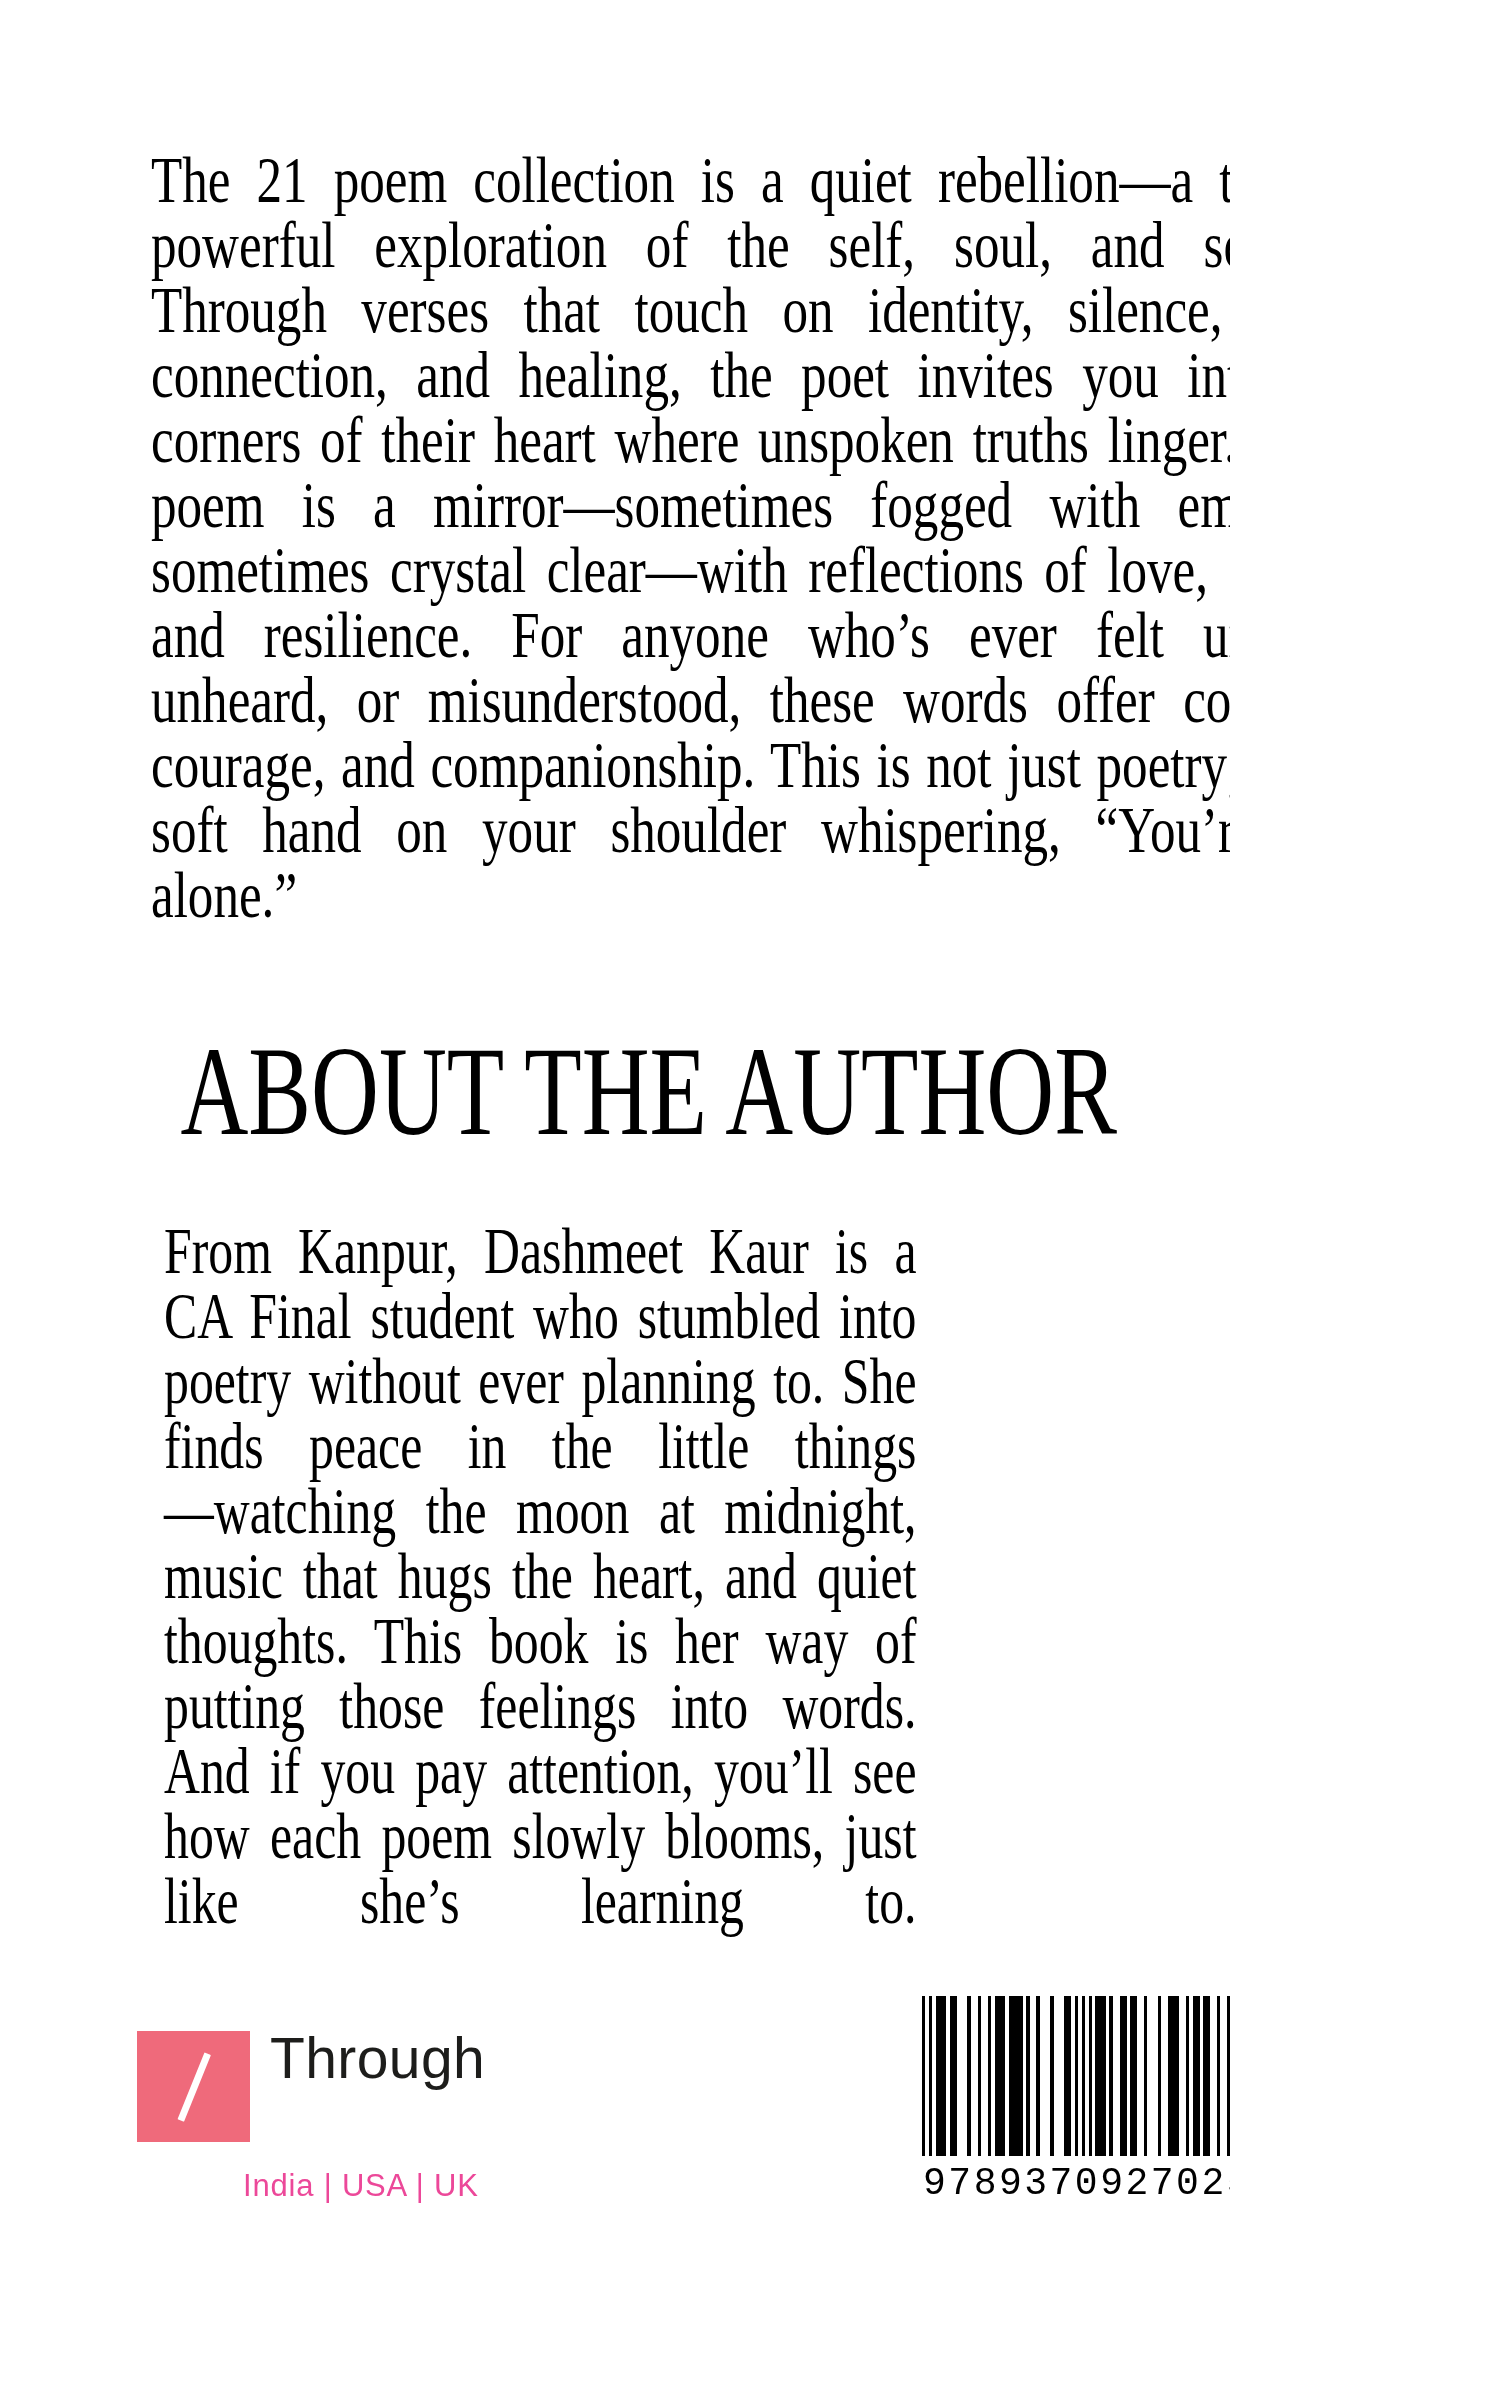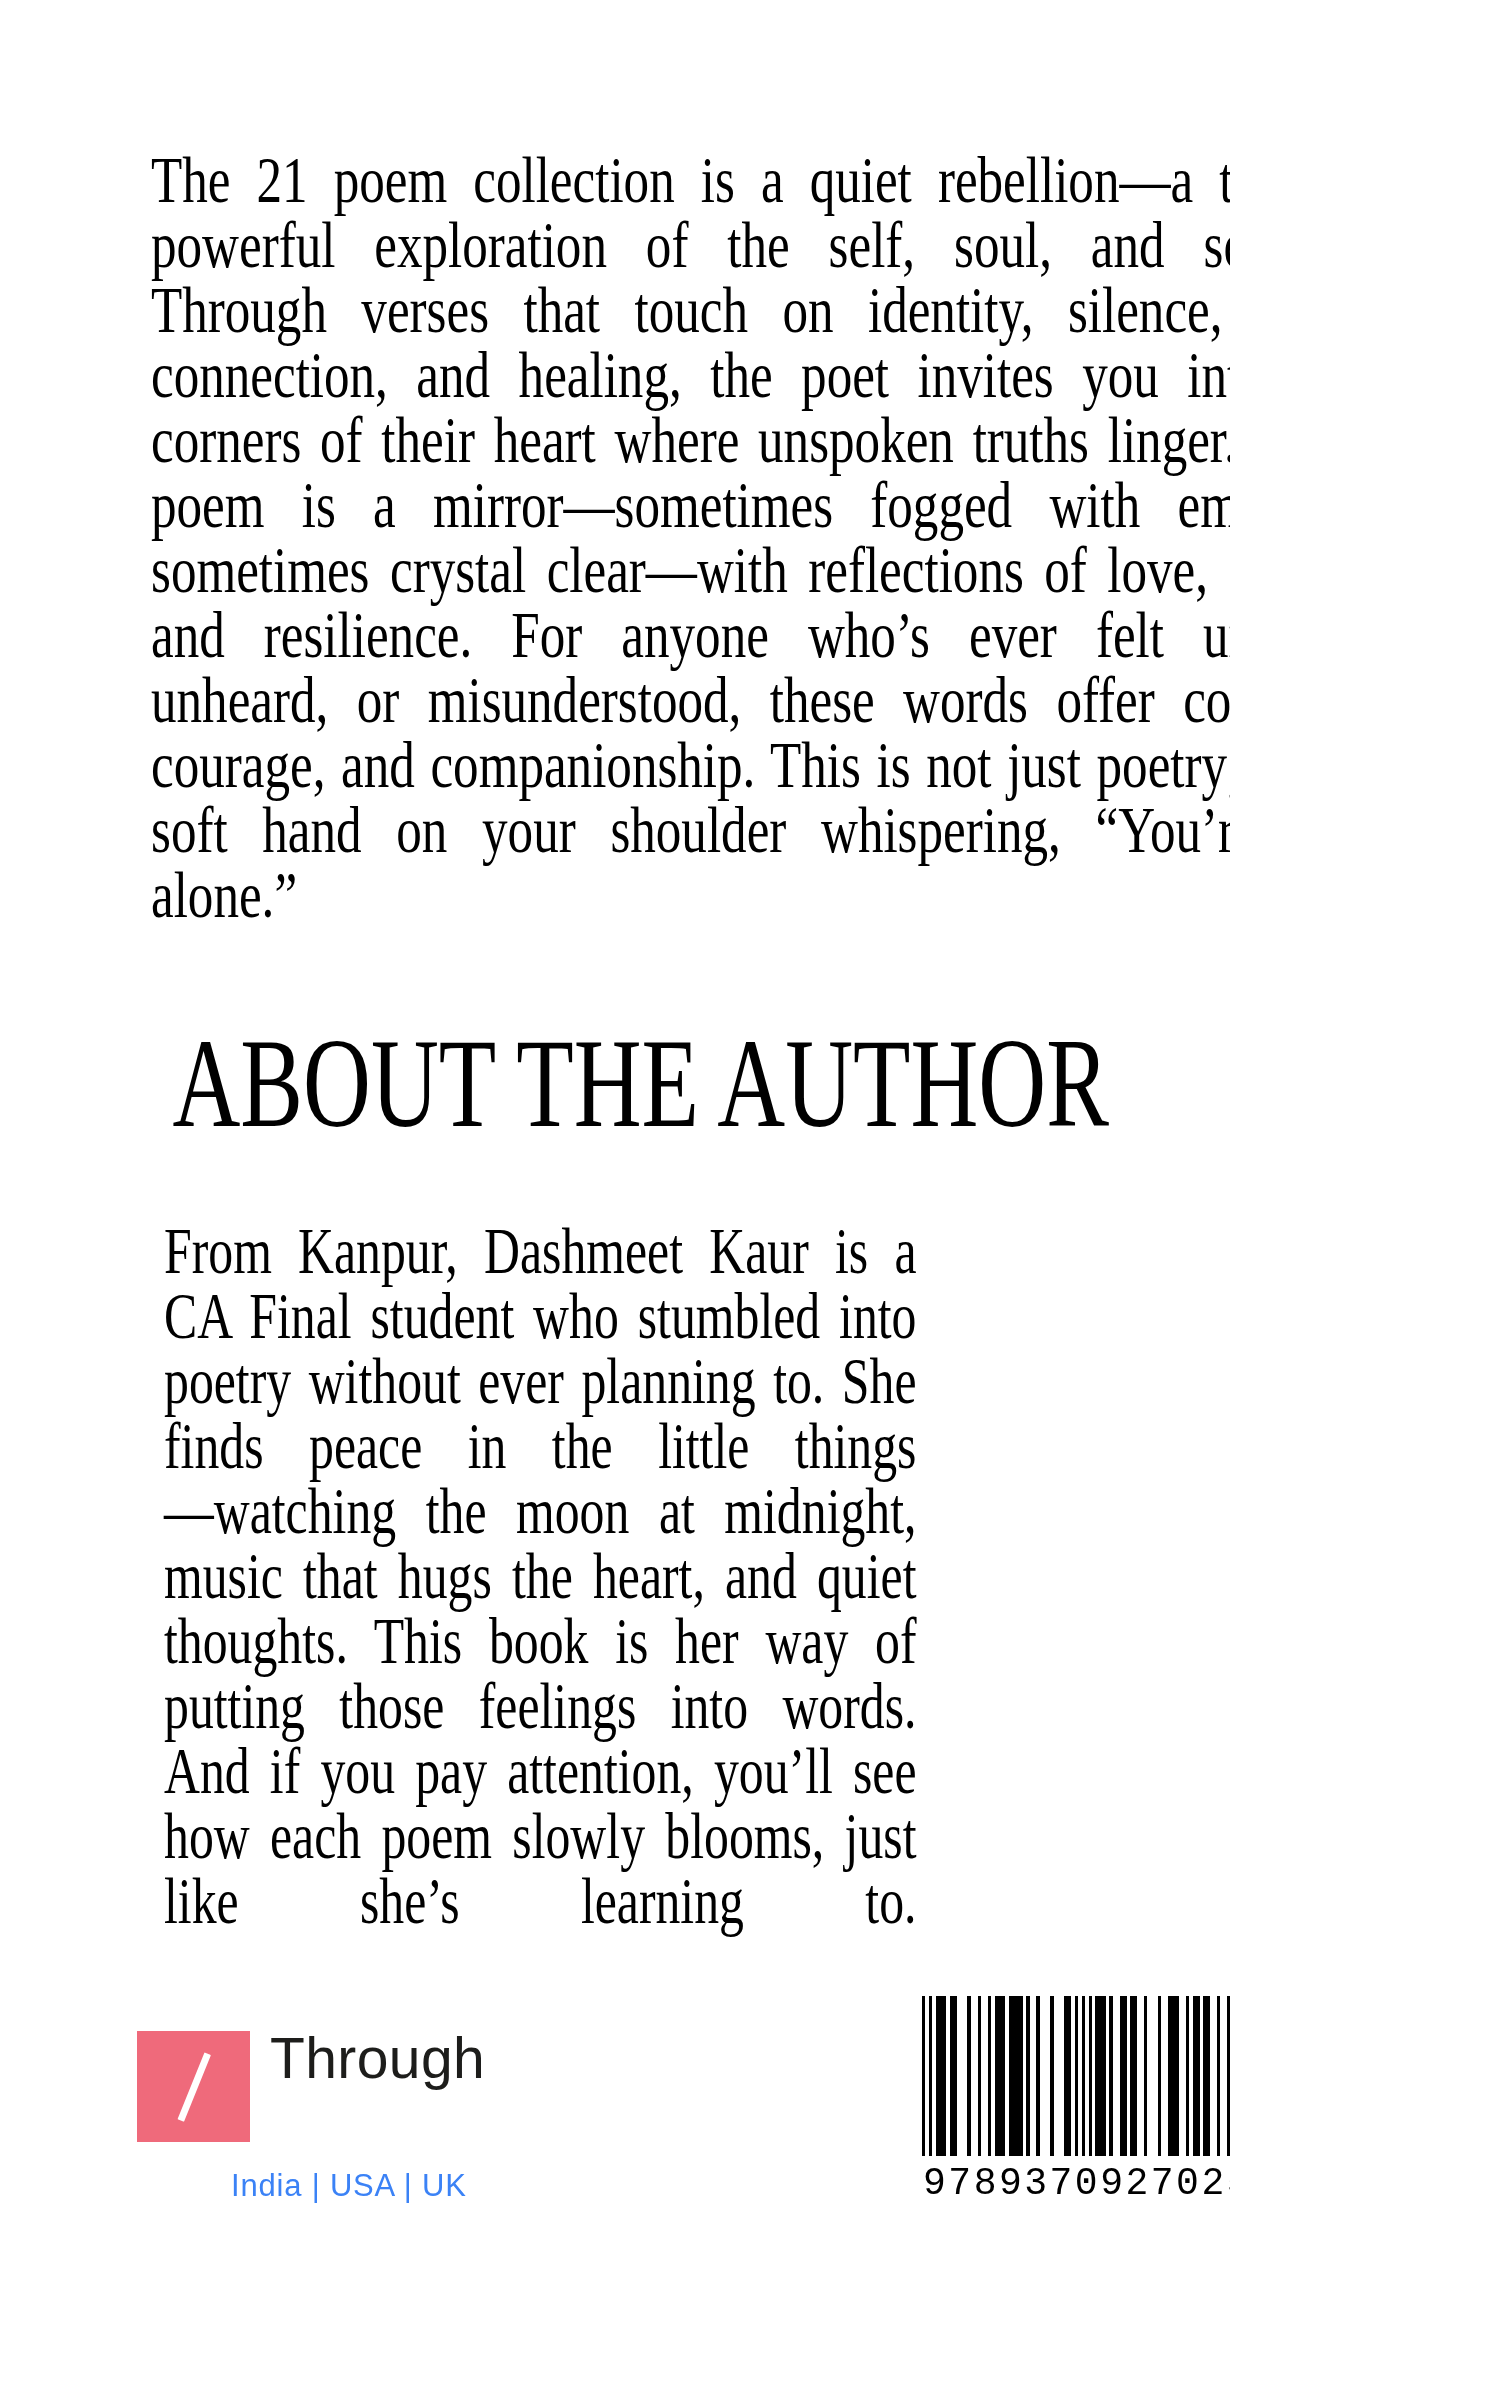--- a/index.html
+++ b/index.html
@@ -26,21 +26,21 @@
     transform: scaleX(0.774);
     transform-origin: 0 0;
   }
 
   
   .about-heading {
     position: absolute;
     left: 0;
     top: 1008px;
     width: 100%;
-    margin: 8px;
+    margin: 16px;
     font-size: 127px;
     line-height: 135px;
     font-weight: normal;
     text-align: center;
     white-space: nowrap;
   }
   .about-heading .condense {
     display: inline-block;
     transform: scaleX(0.74);
     transform-origin: 50% 50%;
@@ -84,26 +84,26 @@
     left: 270px;
     top: 2029px;
     font-family: "Liberation Sans", "DejaVu Sans", sans-serif;
     font-size: 57px;
     line-height: 59px;
     letter-spacing: 0.4px;
     color: #1d1d1b;
   }
   .logo-regions {
     position: absolute;
-    left: 231px;
+    left: 243px;
     top: 2168px;
     font-family: "Liberation Sans", "DejaVu Sans", sans-serif;
     font-size: 31px;
     letter-spacing: 0.8px;
-    color: #3b82f6;
+    color: #ec4899;
   }
 
   
   .barcode {
     position: absolute;
     left: 922px;
     top: 1996px;
     width: 330px;
     height: 160px;
     display: flex;

